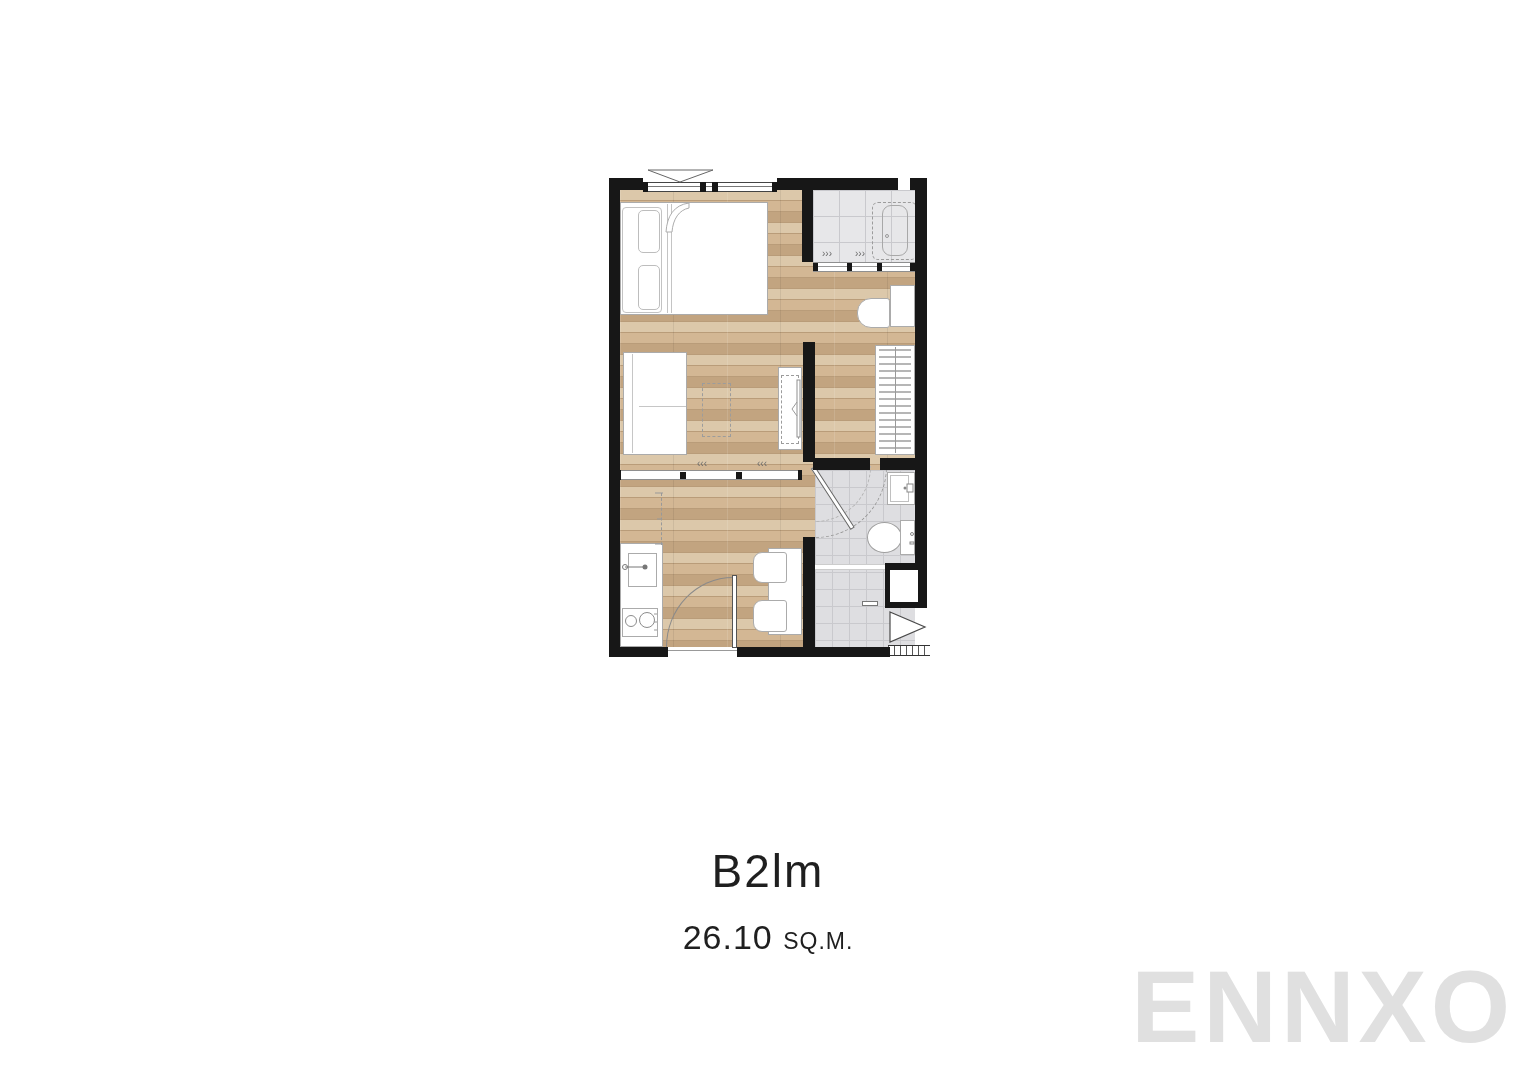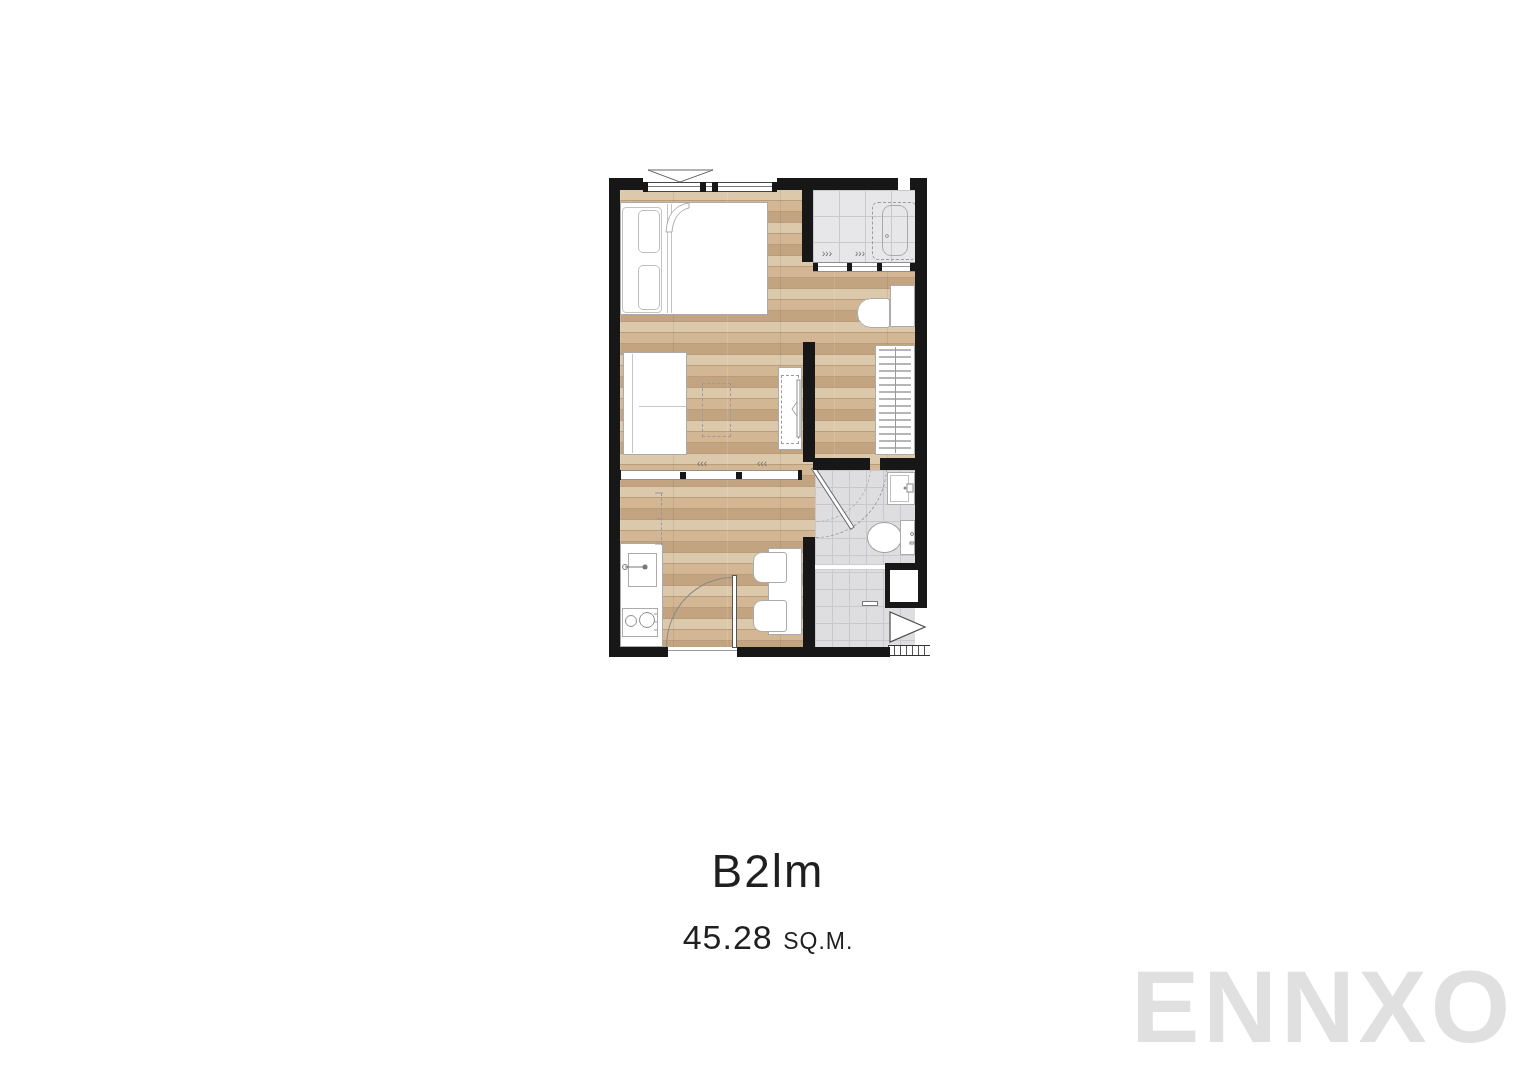--- a/index.html
+++ b/index.html
@@ -165,16 +165,16 @@
     <rect x="298" y="306" width="6" height="8" fill="#fff" stroke="#888"></rect>
     <circle cx="296" cy="310" r="1.5" fill="#888"></circle>
     <circle cx="303" cy="356" r="1.5" fill="none" stroke="#888"></circle>
     <rect x="301" y="364" width="4" height="2" fill="none" stroke="#888"></rect>
     <path d="M46,315 h8 M48,341 h5 M46,366 h8" stroke="#999" stroke-width="1"></path>
   </svg>
 </div>
 
 <div class="unit-title">B2lm</div>
 <div class="unit-area">
-  <span>45.28</span>
+  <span>26.10</span>
   <span class="unit"> </span><span class="unit">SQ.M.</span>
 </div>
 <div class="watermark">ENNXO</div>
 
 </body></html>

